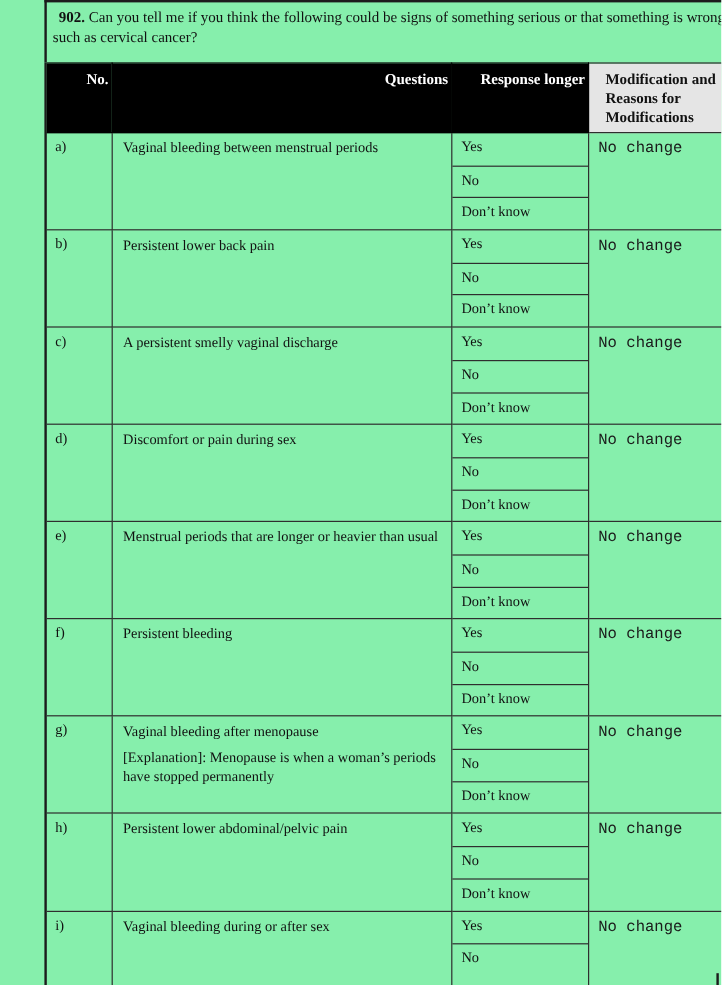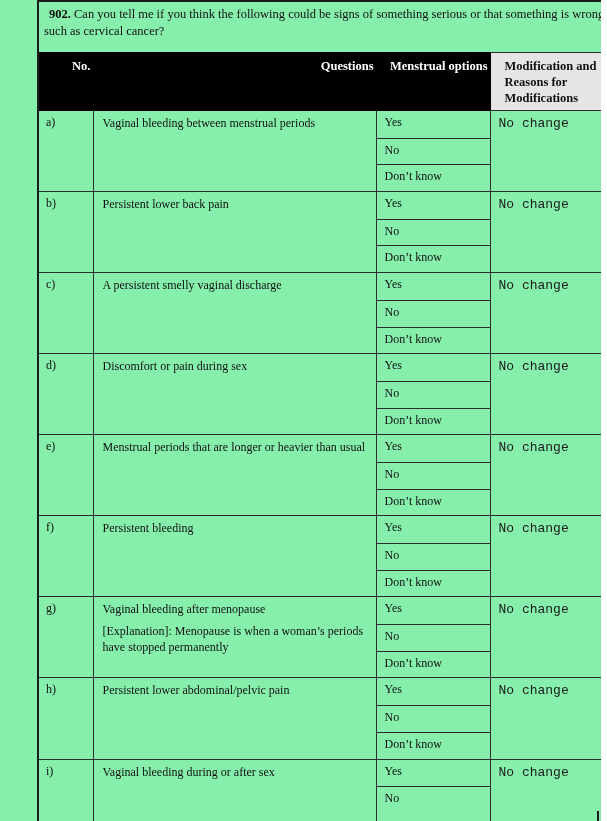--- a/index.html
+++ b/index.html
@@ -113,21 +113,21 @@
         <colgroup>
           <col class="c-no">
             <col class="c-q">
             <col class="c-opt">
             <col class="c-mod">
         </colgroup>
         <thead>
           <tr>
             <th class="th-dark">No.</th>
             <th class="th-dark">Questions</th>
-            <th class="th-dark">Menstrual options</th>
+            <th class="th-dark">Response longer</th>
             <th class="th-light">Modification and Reasons for Modifications</th>
           </tr>
         </thead>
         <tbody>
   <tr class="data-row">
     <td class="no-cell">a)</td>
     <td class="q-cell">
       <div class="q-text">Vaginal bleeding between menstrual periods</div>
 
     </td>

